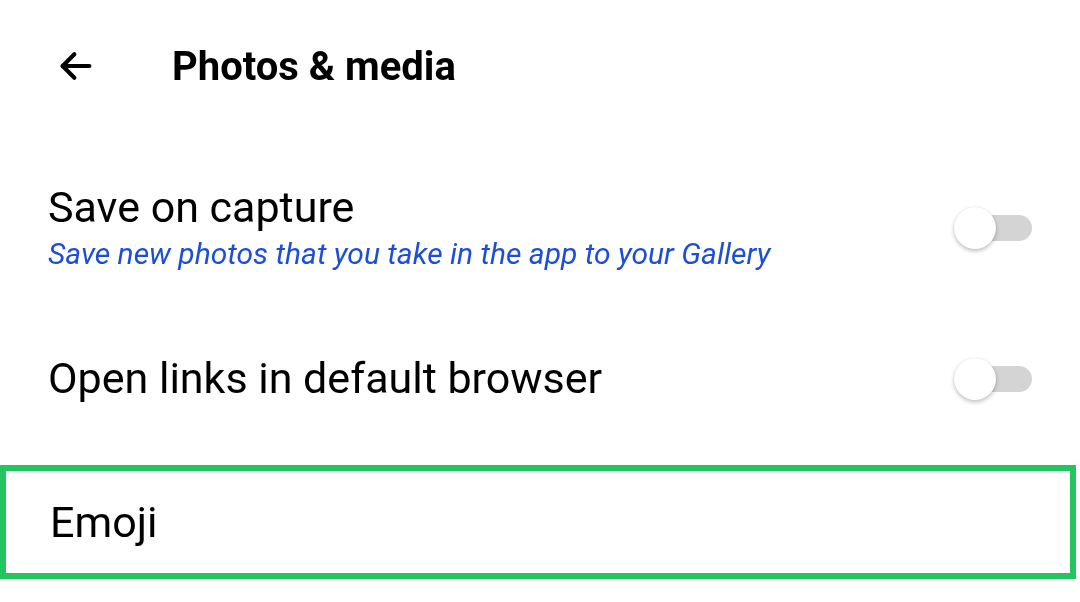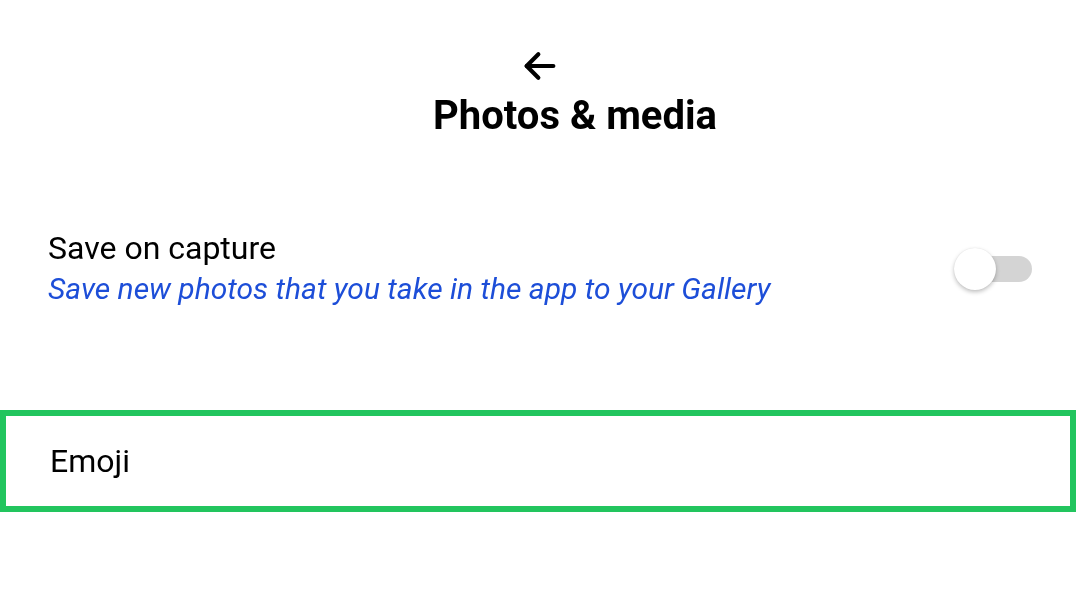--- a/index.html
+++ b/index.html
@@ -10,21 +10,20 @@
     body {
       font-family: -apple-system, BlinkMacSystemFont, 'Segoe UI', Roboto, Helvetica, Arial, sans-serif;
       background: #ffffff;
       width: 1080px;
       height: 602px;
     }
     .header {
       display: flex;
       align-items: center;
       padding: 40px 50px 20px 50px;
-      flex-direction: column;
     }
     .back-arrow {
       width: 52px;
       height: 52px;
       display: flex;
       align-items: center;
       justify-content: center;
       cursor: pointer;
     }
     .back-arrow svg {
@@ -43,21 +42,21 @@
     .setting-item {
       display: flex;
       align-items: center;
       justify-content: space-between;
       padding: 20px 48px;
     }
     .setting-text {
       flex: 1;
     }
     .setting-title {
-      font-size: 32px;
+      font-size: 43px;
       color: #000;
       font-weight: 400;
     }
     .setting-subtitle {
       font-size: 30px;
       color: #1d4ed8;
       margin-top: 4px;
       font-weight: 400;
       font-style: italic;
     }
@@ -116,20 +115,29 @@
       <div class="setting-subtitle">Save new photos that you take in the app to your Gallery</div>
     </div>
     <div class="toggle">
       <div class="toggle-track"></div>
       <div class="toggle-thumb"></div>
     </div>
   </div>
 
   <div class="gap"></div>
 
+  <div class="setting-item">
+    <div class="setting-text">
+      <div class="setting-title">Open links in default browser</div>
+    </div>
+    <div class="toggle">
+      <div class="toggle-track"></div>
+      <div class="toggle-thumb"></div>
+    </div>
+  </div>
 
   <div class="gap"></div>
 
   <div class="setting-item highlighted-item">
     <div class="setting-text">
       <div class="setting-title">Emoji</div>
     </div>
   </div>
 
 </div>

